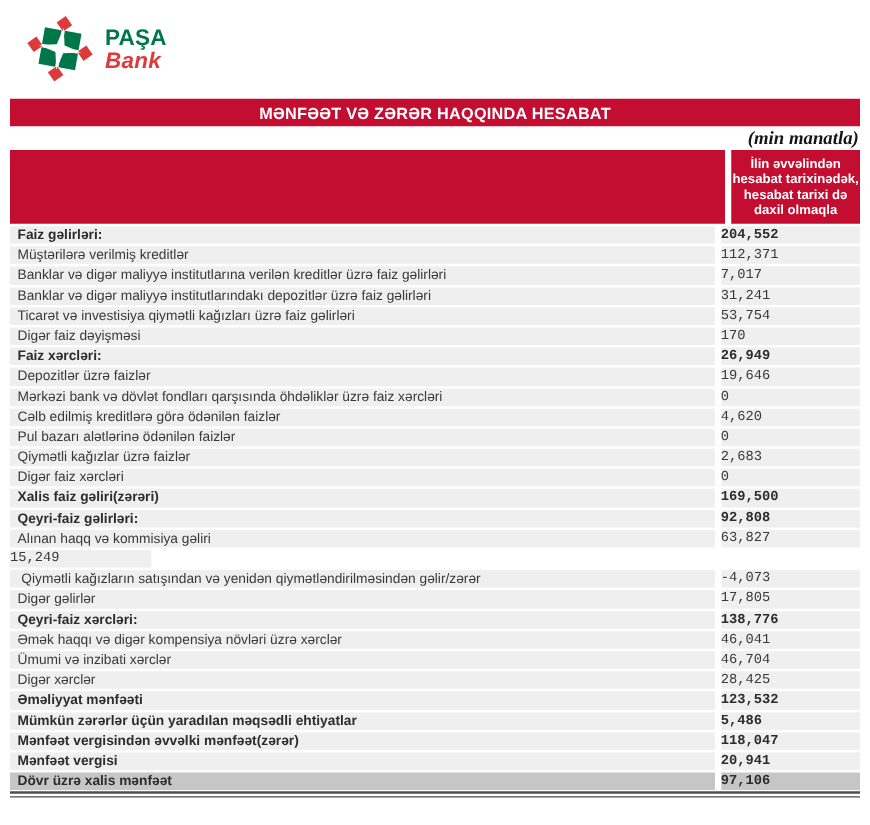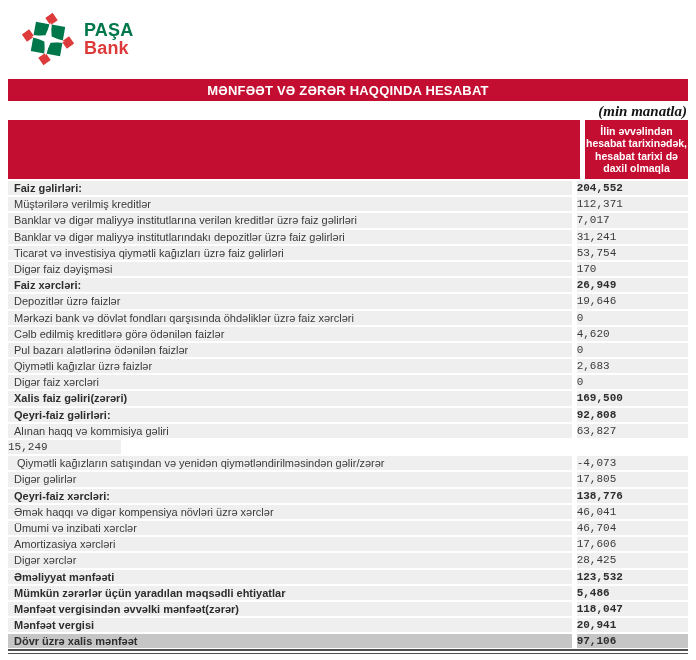--- a/index.html
+++ b/index.html
@@ -10,21 +10,21 @@
     --row-bg:#EFEFEF;--total-row-bg:#C6C6C6;--row-text:#3A3A3A;--rule:#4F4F4F;
     overflow:hidden;
   }
   .logo-wrap{position:absolute;left:21px;top:12px;display:flex;align-items:center;gap:9px;}
   .logo-mark{width:54px;height:54px;}
   .logo-mark .g{fill:var(--logo-green);}
   .logo-mark .r{fill:var(--logo-red);}
   .logo-mark .w{fill:#ffffff;}
   .logo-text{font-weight:bold;font-size:18px;line-height:18px;letter-spacing:0.2px;}
   .logo-text .l1{color:var(--logo-green);}
-  .logo-text .l2{color:var(--logo-red);}
+  .logo-text .l2{color:var(--logo-red);font-style:italic;}
 
   .title-bar{
     position:absolute;left:8px;top:79px;width:680px;height:22px;
     background:var(--brand-red);color:#fff;font-weight:bold;font-size:13px;
     display:flex;align-items:center;justify-content:center;letter-spacing:0.2px;
   }
   .units-note{
     position:absolute;top:103px;right:9px;
     font-family:"Liberation Serif",serif;font-style:italic;font-weight:bold;
     font-size:15px;color:#141414;
@@ -193,24 +193,20 @@
   <div class="row">
     <div class="cell label">Əmək haqqı və digər kompensiya növləri üzrə xərclər</div>
     <div class="cell value">46,041</div>
   </div>
 
   <div class="row">
     <div class="cell label">Ümumi və inzibati xərclər</div>
     <div class="cell value">46,704</div>
   </div>
 
-  <div class="row">
-    <div class="cell label">Amortizasiya xərcləri</div>
-    <div class="cell value">17,606</div>
-  </div>
 
   <div class="row">
     <div class="cell label">Digər xərclər</div>
     <div class="cell value">28,425</div>
   </div>
 
   <div class="row bold">
     <div class="cell label">Əməliyyat mənfəəti</div>
     <div class="cell value">123,532</div>
   </div>

